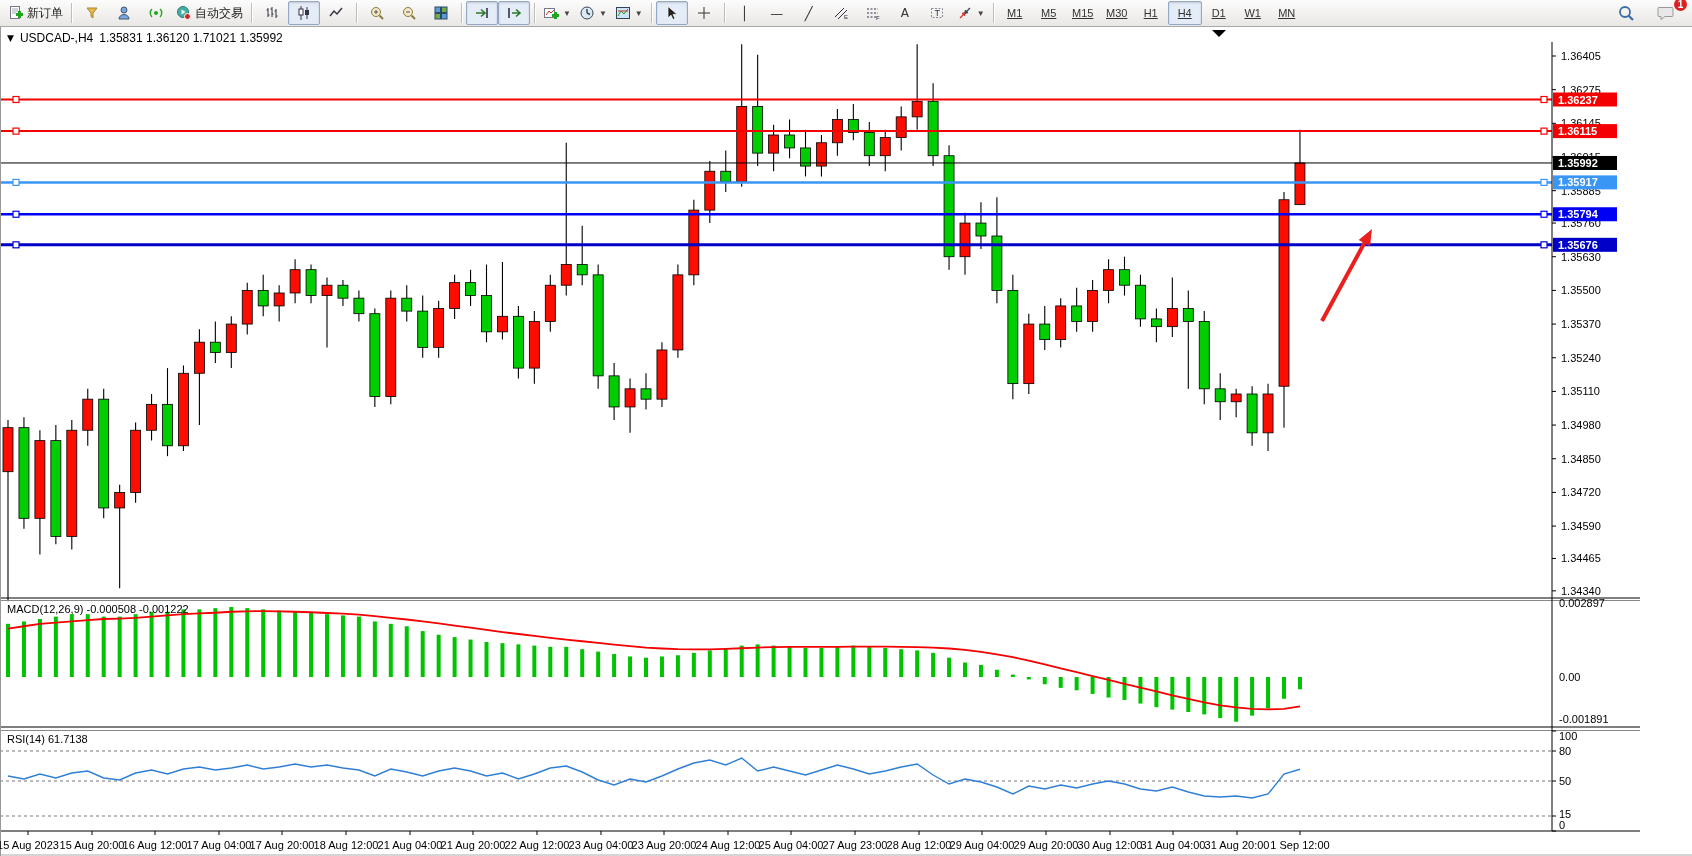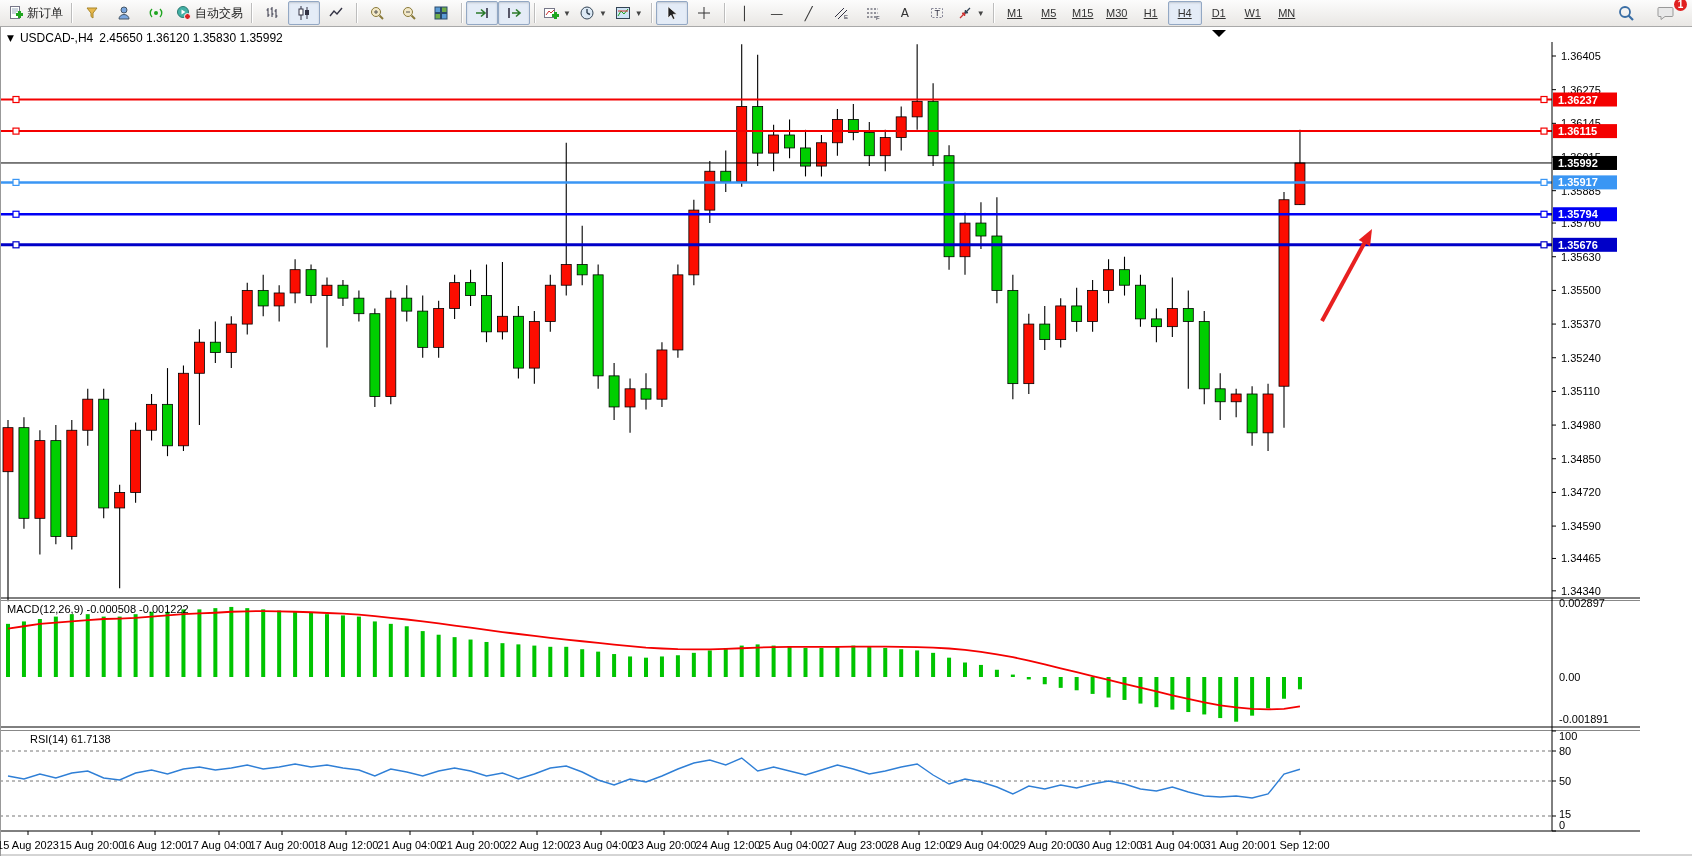--- a/index.html
+++ b/index.html
@@ -19,21 +19,21 @@
   #right-tools{margin-left:auto;display:flex;align-items:center;margin-right:10px;}
   .badge{position:absolute;top:-4px;right:-6px;background:#e02020;color:#fff;border-radius:8px;
     font-size:10px;font-weight:bold;min-width:13px;height:13px;line-height:13px;text-align:center;}
   
   #chart-region{position:absolute;top:27px;left:0;width:1692px;height:829px;}
   svg#chart{position:absolute;top:27px;left:0;z-index:1;}
   .ovl{position:absolute;z-index:6;font-size:12px;color:#000;white-space:nowrap;}
   #chart-title{top:31px;left:7px;display:flex;align-items:center;gap:6px;}
   #chart-title .tri{font-size:9px;font-family:"DejaVu Sans",sans-serif;}
   #macd-label{top:603px;left:7px;font-size:11px;}
-  #rsi-label{top:733px;left:7px;font-size:11px;margin-left:23px;}
+  #rsi-label{top:733px;left:7px;font-size:11px;}
 </style>
 </head>
 <body>
 
 <div id="app">
 
   <div id="toolbar">
     <div class="tbtn">
       <svg width="16" height="16">
           <rect x="2.5" y="1.5" width="9" height="12" fill="#fff" stroke="#778"></rect>
@@ -645,17 +645,17 @@
         <line x1="1237" y1="831" x2="1237" y2="835" stroke="#000"></line>
         <text x="1237" y="849" font-family="Liberation Sans, sans-serif" font-size="11" fill="#000" text-anchor="middle">31 Aug 20:00</text>
         <line x1="1300" y1="831" x2="1300" y2="835" stroke="#000"></line>
         <text x="1300" y="849" font-family="Liberation Sans, sans-serif" font-size="11" fill="#000" text-anchor="middle">1 Sep 12:00</text>
       </g>
     </svg>
 
   <div class="ovl" id="chart-title">
     <span class="tri">▼</span>
     <span>USDCAD-,H4</span>
-    <span>2.45650 1.36120 1.35830 1.35992</span>
+    <span>1.35831 1.36120 1.71021 1.35992</span>
   </div>
   <div class="ovl" id="macd-label">MACD(12,26,9) -0.000508 -0.001222</div>
   <div class="ovl" id="rsi-label">RSI(14) 61.7138</div>
 </div>
 
 </body></html>

